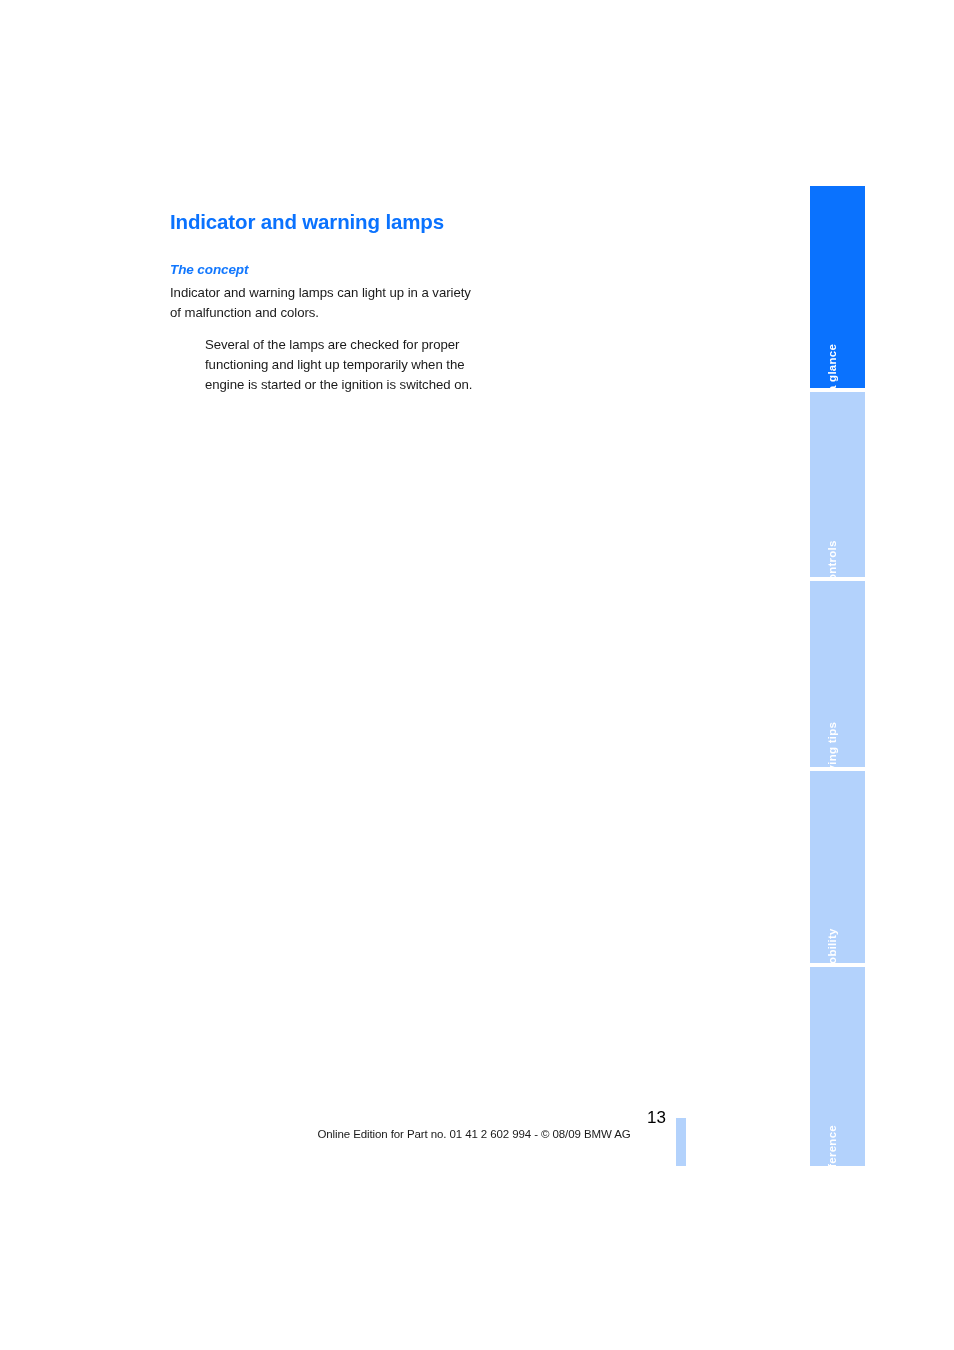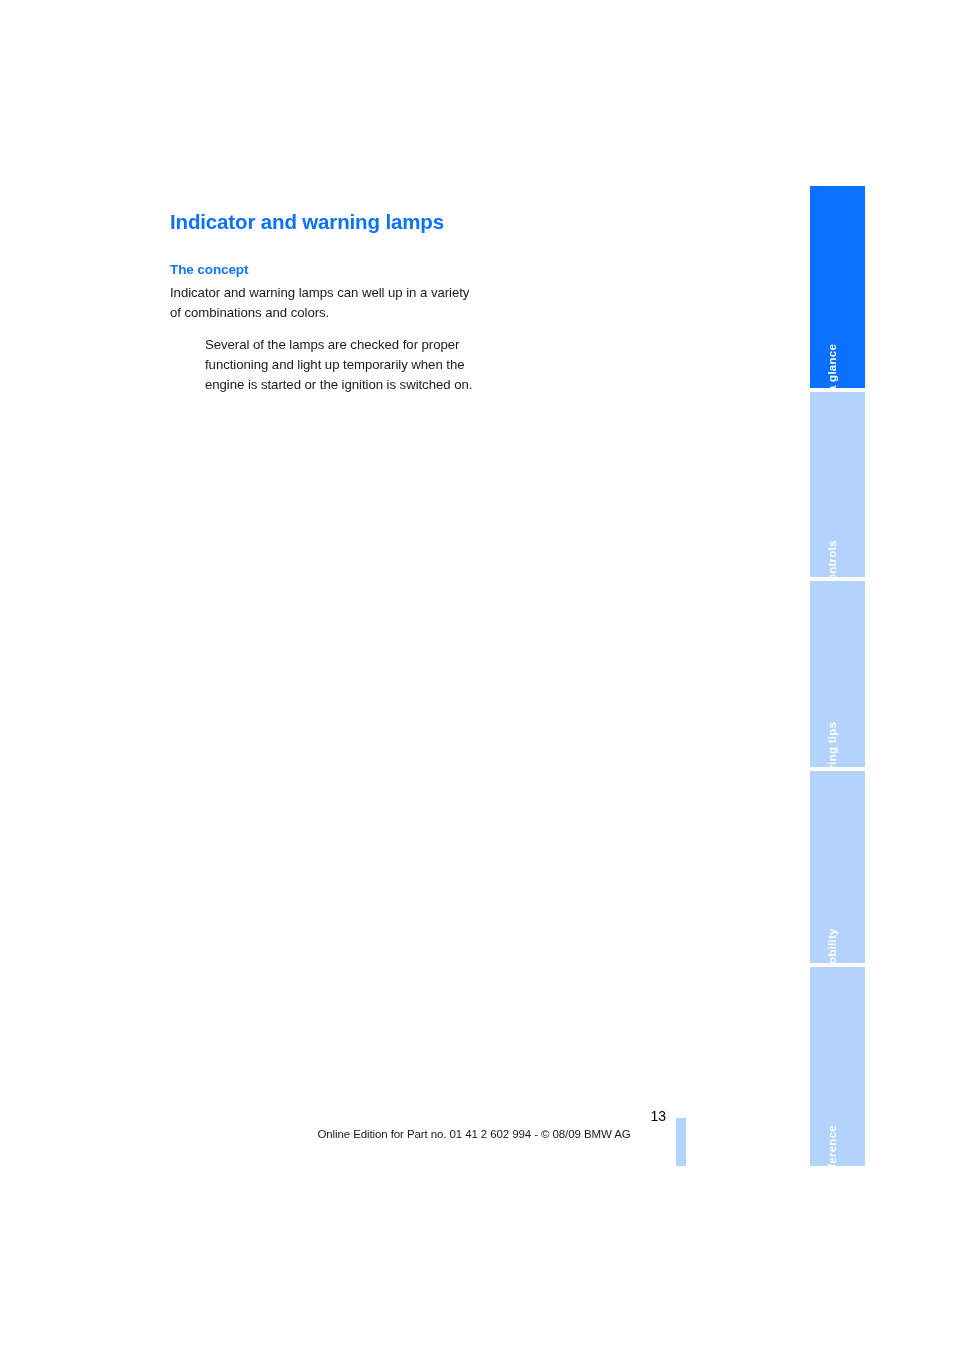--- a/index.html
+++ b/index.html
@@ -42,20 +42,21 @@
     margin: 0 0 20px 0;
   }
 
   .section-heading {
     color: #1177fe;
     font-size: 13.5px;
     font-weight: bold;
     letter-spacing: -0.1px;
     margin: 0 0 5px 0;
     line-height: 1.2;
+    font-style: italic;
   }
 
   .body-text {
     color: #1a1a1a;
     font-size: 13.2px;
     line-height: 20px;
     margin: 0 0 12px 0;
     letter-spacing: -0.05px;
   }
   .body-text:last-child { margin-bottom: 0; margin-left: 35px; }
@@ -95,21 +96,21 @@
     font-size: 11.5px;
     font-weight: bold;
     letter-spacing: 0.25px;
   }
 
   
   .page-number {
     position: absolute;
     right: 288px;
     top: 1108px;
-    font-size: 14px;
+    font-size: 17px;
     color: #000000;
     text-align: right;
   }
 
   .footer-note {
     position: absolute;
     left: 288px;
     top: 1128px;
     width: 372px;
     text-align: center;
@@ -131,21 +132,21 @@
 <body>
 
 <div class="page">
 
   <div class="content">
 
     <h1 class="page-title">Indicator and warning lamps</h1>
 
     <div class="section">
       <h2 class="section-heading">The concept</h2>
-      <p class="body-text">Indicator and warning lamps can well up in a variety of combinations and colors.</p>
+      <p class="body-text">Indicator and warning lamps can light up in a variety of malfunction and colors.</p>
       <p class="body-text">Several of the lamps are checked for proper functioning and light up temporarily when the engine is started or the ignition is switched on.</p>
     </div>
 
 
   </div>
 
   <div class="tab-rail">
 
     <div class="tab active" style="top:0px; height:202px;">
       <span class="vtext">At a glance</span>

